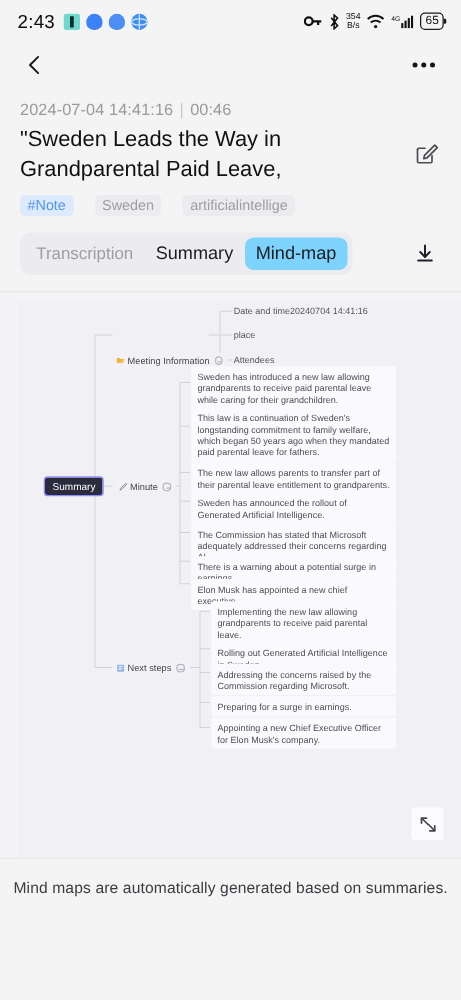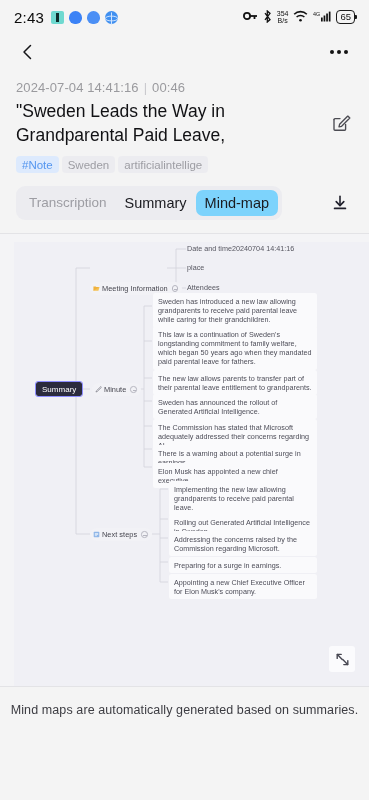--- a/index.html
+++ b/index.html
@@ -20,21 +20,21 @@
   .sb-left-icons { display: flex; align-items: center; gap: 5px; margin-left: 7px; }
   .sb-ico { width: 13px; height: 13px; display: block; }
   .sb-ico.sim { background: #6fd9d0; border-radius: 2px; position: relative; }
   .sb-ico.sim:after {
     content: ""; position: absolute; left: 5px; top: 2px;
     width: 3px; height: 9px; background: #0d2d2b;
   }
   .sb-ico.dot-blue { background: #3b82f6; border-radius: 50% 50% 45% 45%; }
   .sb-ico.dot-blue2 { background: #4b8ff5; border-radius: 50% 50% 45% 45%; }
   .sb-ico.globe { background: #3f8ff0; border-radius: 50%; position: relative; }
-  .sb-right { margin-left: auto; display: flex; align-items: flex-start; gap: 5px; }
+  .sb-right { margin-left: auto; display: flex; align-items: center; gap: 5px; }
   .sb-right svg { display: block; }
   .sb-net { font-size: 7px; line-height: 7px; color: #111; text-align: center; }
   .sb-batt {
     border: 1.4px solid #1a1a1a; border-radius: 4px;
     font-size: 9.5px; padding: 0.5px 3px 1px 3px; color: #111;
     position: relative;
   }
   .sb-batt:after {
     content: ""; position: absolute; right: -3px; top: 4px;
     width: 2px; height: 4px; background: #1a1a1a; border-radius: 0 1px 1px 0;
@@ -61,21 +61,21 @@
   .note-title {
     font-size: 17.5px; line-height: 24px; color: #111114; font-weight: 400;
     max-width: 268px; letter-spacing: 0;
   }
   .edit-btn {
     margin-left: auto; margin-top: 12px; width: 24px; height: 24px;
     display: flex; align-items: center; justify-content: center; cursor: pointer;
   }
 
   
-  .tags { display: flex; gap: 3px; padding: 9px 5px 0 16px; }
+  .tags { display: flex; gap: 17px; padding: 9px 5px 0 16px; }
   .tag {
     font-size: 11.5px; padding: 2.5px 6px; border-radius: 4px;
     background: #ececf0; color: #9d9da3; white-space: nowrap; cursor: pointer;
   }
   .tag.primary { background: #ddeafd; color: #5596ef; }
 
   
   .tabrow { display: flex; align-items: center; padding: 13px 16px 13px 16px; }
   .tabs {
     display: flex; background: #ececf0; border-radius: 9px; padding: 4px;

